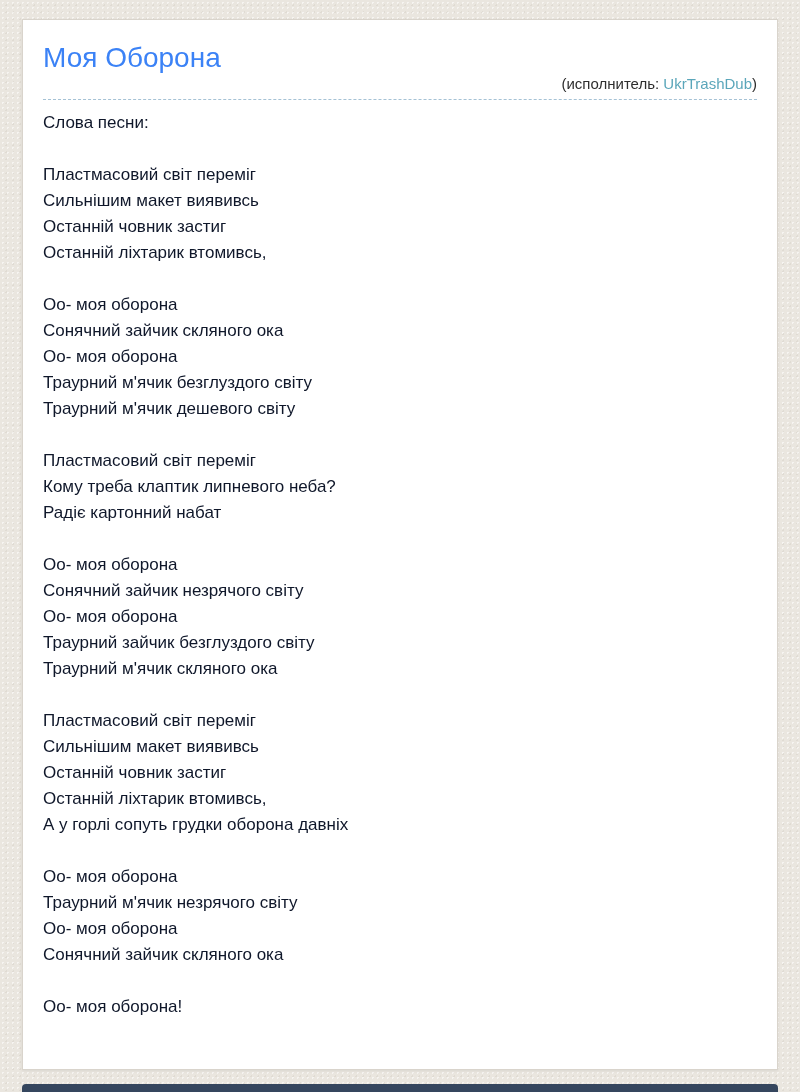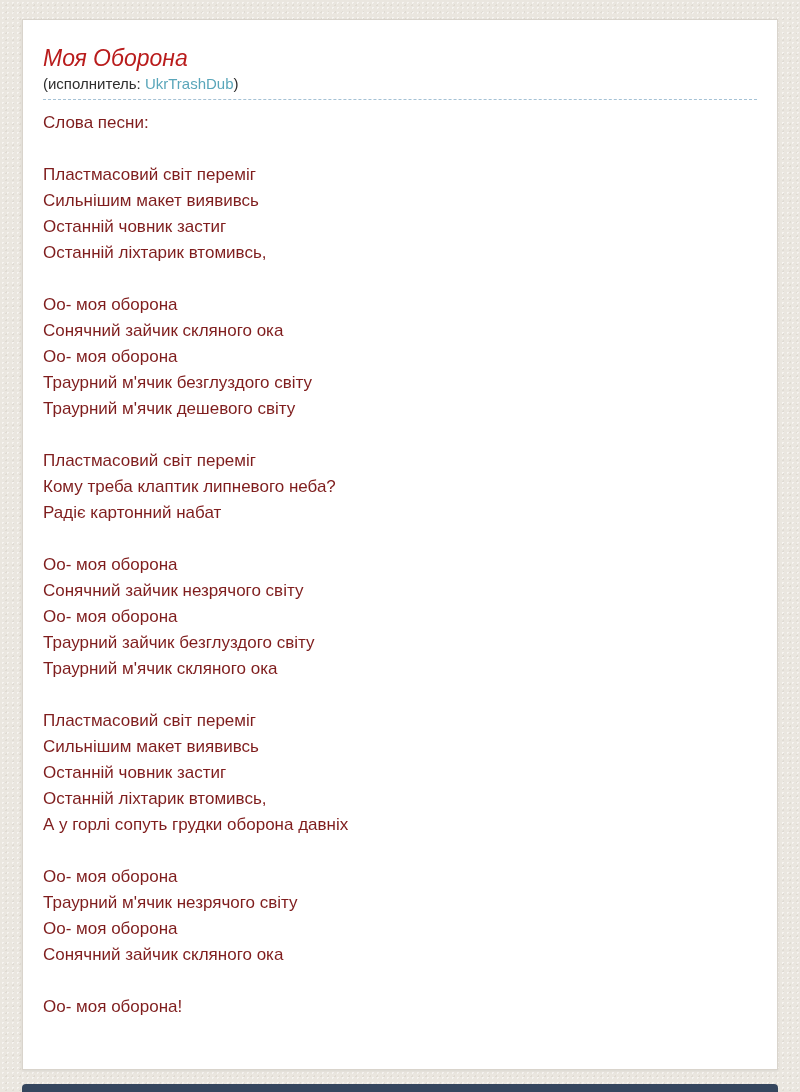--- a/index.html
+++ b/index.html
@@ -20,44 +20,44 @@
     top: 19px;
     width: 756px;
     height: 1051px;
     background: #ffffff;
     border: 1px solid #d9d4cc;
     box-shadow: 0 1px 3px rgba(0,0,0,0.07);
     padding: 24px 20px 20px 20px;
     overflow: hidden;
   }
   .song-title {
-    font-size: 23px;
+    font-size: 28px;
     line-height: 28px;
     font-weight: normal;
-    color: #b91c1c;
-    font-style: italic;
+    color: #3b82f6;
   }
   .artist-line {
     margin-top: 2px;
     font-size: 15px;
     line-height: 20px;
     color: #2e2e2e;
     padding-bottom: 5px;
     border-bottom: 1px dashed #a5c2d5;
+    text-align: right;
   }
   .artist-link {
     color: #5aa6ba;
     text-decoration: none;
     cursor: pointer;
   }
   .lyrics-block {
     margin-top: 10px;
     font-size: 17px;
     line-height: 26px;
-    color: #7f1d1d;
+    color: #0f172a;
   }
   .lyrics-label { margin-bottom: 26px; }
   .stanza { margin-bottom: 26px; }
   .stanza:last-child { margin-bottom: 0; }
   .footer-bar {
     position: absolute;
     left: 22px;
     bottom: 0;
     width: 756px;
     height: 8px;

